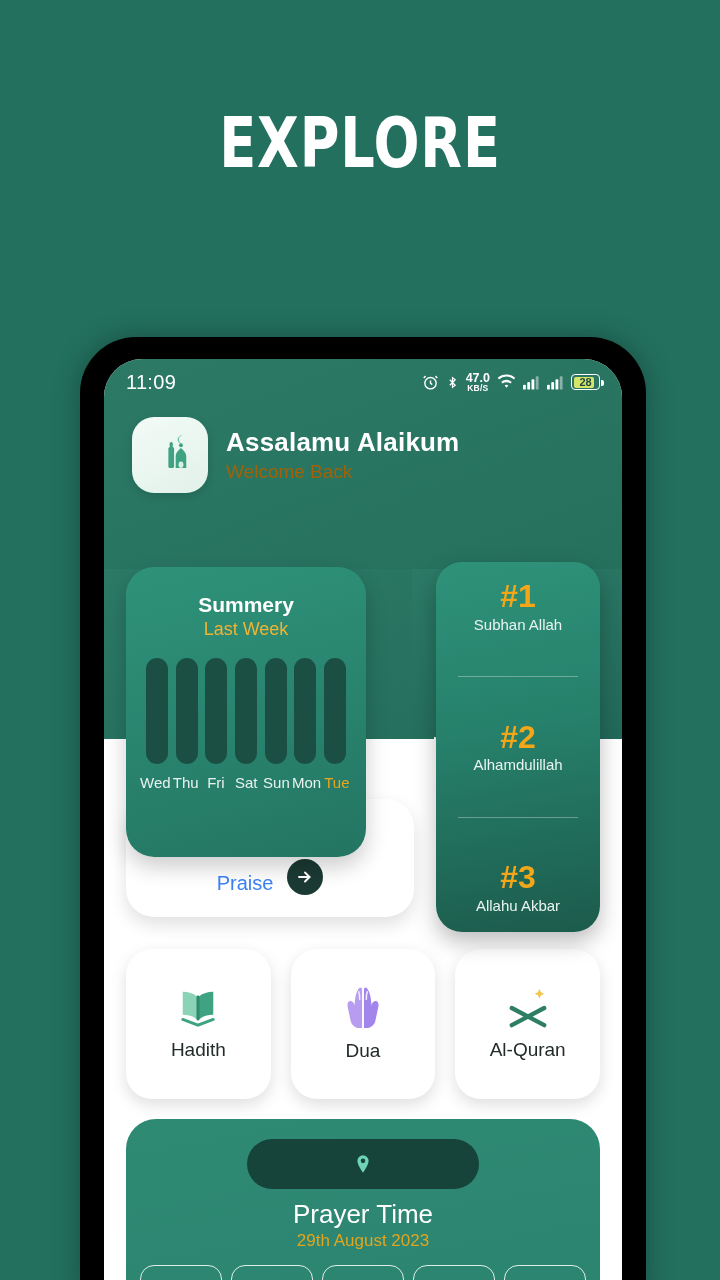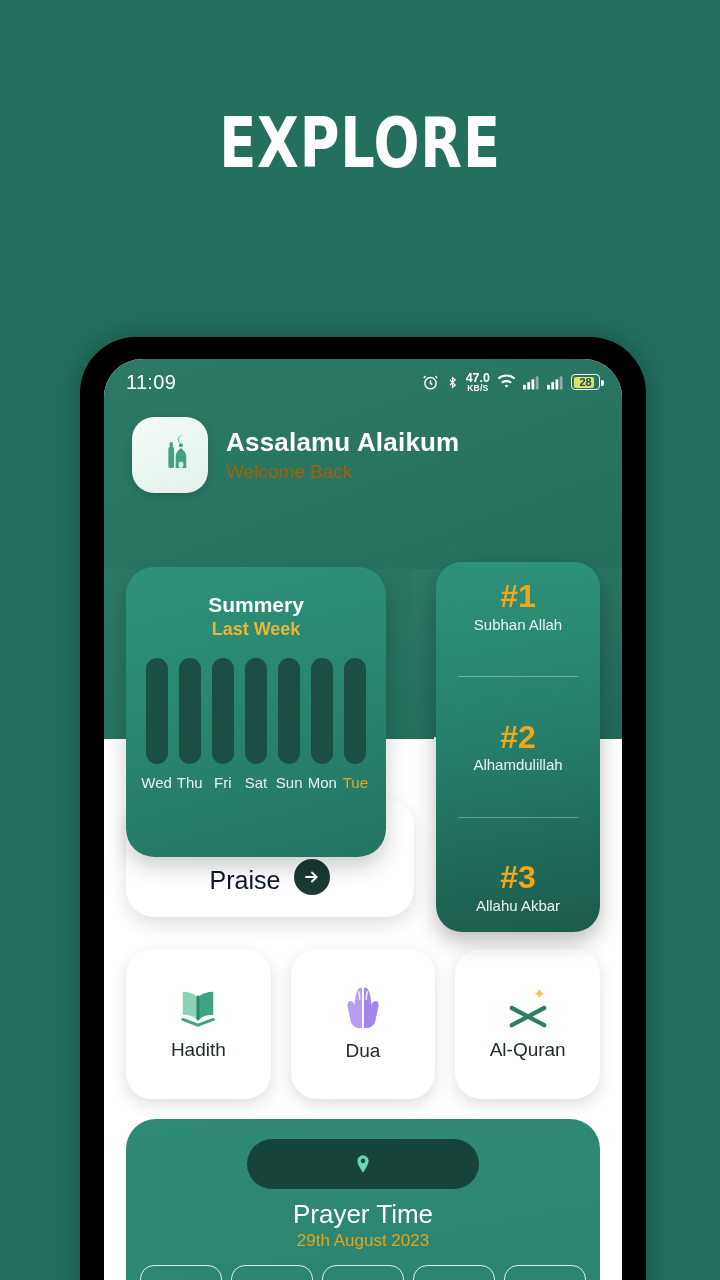--- a/index.html
+++ b/index.html
@@ -99,47 +99,47 @@
     background:linear-gradient(160deg,#2C7A66 0%,#256F5D 100%);
   }
   .teal-behind-right {
     position:absolute; right:0; top:0; width:210px; height:170px;
     background:linear-gradient(160deg,#2C7A66 0%,#22695a 100%);
     border-radius:0 0 0 34px;
   }
 
   .summary-card {
     position:absolute; left:22px; top:208px;
-    width:260px; height:290px;
+    width:240px; height:290px;
     background:linear-gradient(165deg,#2E9279 0%,#2A8670 45%,#237562 100%);
     border-radius:28px;
     box-shadow:0 10px 22px rgba(0,0,0,.20);
     z-index:4;
   }
   .summary-title { text-align:center; color:#ffffff; font-size:21px; font-weight:700; margin-top:26px; }
-  .summary-sub { text-align:center; color:#F2B233; font-size:18px; font-weight:700; margin-top:2px; }
+  .summary-sub { text-align:center; color:#F2B233; font-size:18px; font-weight:400; margin-top:2px; }
   .bars {
     display:flex; justify-content:space-between;
     margin:18px 20px 0 20px; height:106px; align-items:flex-end;
   }
   .bar { width:22px; height:106px; background:#1C4F43; border-radius:12px; }
   .daylabels { display:flex; justify-content:space-between; margin:10px 14px 0 14px; }
   .day { width:34px; text-align:center; font-size:15px; color:#e8f2ef; }
   .day.hl { color:#E8A71E; }
 
   .praise-card {
     position:absolute; left:22px; top:440px;
     width:288px; height:118px;
     background:#ffffff; border-radius:28px;
     box-shadow:0 8px 18px rgba(0,0,0,.12);
     display:flex; align-items:flex-end; justify-content:center;
     padding-bottom:22px; gap:14px;
     z-index:3;
   }
-  .praise-label { font-size:25px; color:#0f172a; font-weight:400; }
+  .praise-label { font-size:20px; color:#3b82f6; font-weight:400; }
   .arrow-btn {
     width:36px; height:36px; border-radius:50%;
     background:#1B3A33; display:flex; align-items:center; justify-content:center;
   }
 
   .rank-card {
     position:absolute; right:22px; top:203px;
     width:164px; height:370px;
     background:linear-gradient(170deg,#2E9279 0%,#26806B 45%,#1C5B4C 100%);
     border-radius:26px;

